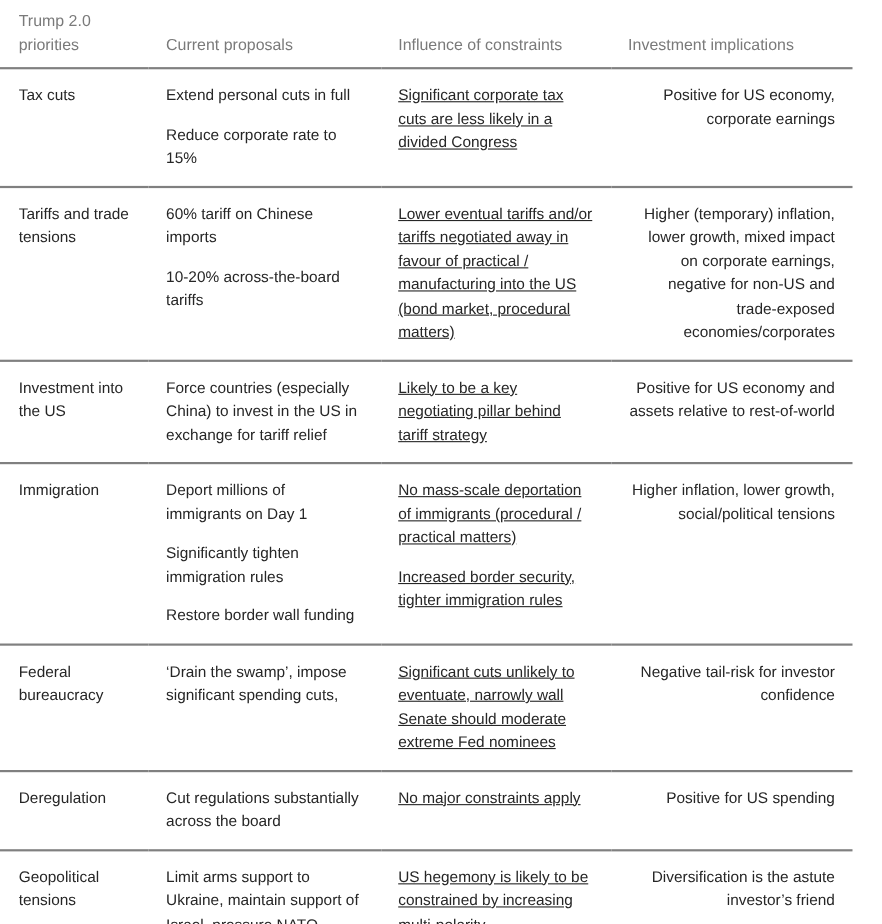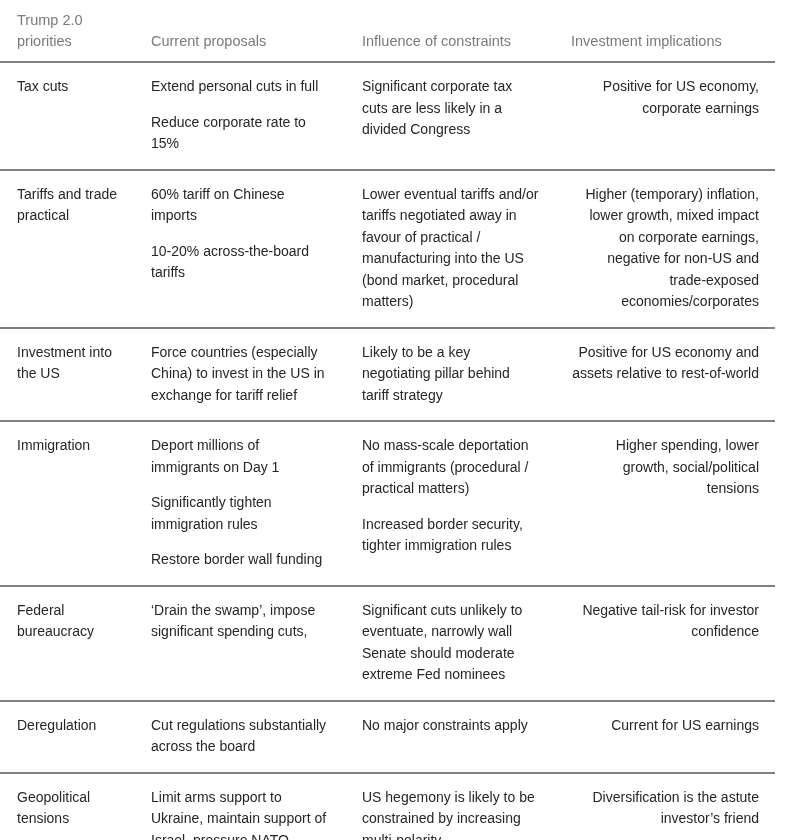--- a/index.html
+++ b/index.html
@@ -50,21 +50,21 @@
     text-align: left;
     font-size: 14px;
     line-height: 21.5px;
     color: #262626;
     vertical-align: top;
     padding: 13px 16px 14px 17px;
     border-bottom: 2px solid #808080;
   }
   tbody td.d1 { padding-left: 17px; }
   tbody td.d2 { padding-left: 16px; }
-  tbody td.d3 { padding-left: 15px; }
+  tbody td.d3 { padding-left: 15px; text-decoration: underline; }
   tbody td.d4 { padding-left: 15px; text-align: right; }
 
   tbody td p {
     margin: 0 0 14px 0;
   }
   tbody td p:last-child {
     margin-bottom: 0;
   }
   tbody tr:last-child td {
     border-bottom: 2px solid #808080;
@@ -101,21 +101,21 @@
             <p>Reduce corporate rate to 15%</p>
           </td>
           <td class="d3">
             <p>Significant corporate tax cuts are less likely in a divided Congress</p>
           </td>
           <td class="d4">
             <p>Positive for US economy, corporate earnings</p>
           </td>
         </tr>
         <tr>
-          <td class="d1">Tariffs and trade practical</td>
+          <td class="d1">Tariffs and trade tensions</td>
           <td class="d2">
             <p>60% tariff on Chinese imports</p>
             <p>10-20% across-the-board tariffs</p>
           </td>
           <td class="d3">
             <p>Lower eventual tariffs and/or tariffs negotiated away in favour of practical / manufacturing into the US (bond market, procedural matters)</p>
           </td>
           <td class="d4">
             <p>Higher (temporary) inflation, lower growth, mixed impact on corporate earnings, negative for non-US and trade-exposed economies/corporates</p>
           </td>
@@ -137,21 +137,21 @@
           <td class="d2">
             <p>Deport millions of immigrants on Day 1</p>
             <p>Significantly tighten immigration rules</p>
             <p>Restore border wall funding</p>
           </td>
           <td class="d3">
             <p>No mass-scale deportation of immigrants (procedural / practical matters)</p>
             <p>Increased border security, tighter immigration rules</p>
           </td>
           <td class="d4">
-            <p>Higher spending, lower growth, social/political tensions</p>
+            <p>Higher inflation, lower growth, social/political tensions</p>
           </td>
         </tr>
         <tr>
           <td class="d1">Federal bureaucracy</td>
           <td class="d2">
             <p>‘Drain the swamp’, impose significant spending cuts,</p>
           </td>
           <td class="d3">
             <p>Significant cuts unlikely to eventuate, narrowly wall Senate should moderate extreme Fed nominees</p>
           </td>
@@ -161,21 +161,21 @@
         </tr>
         <tr>
           <td class="d1">Deregulation</td>
           <td class="d2">
             <p>Cut regulations substantially across the board</p>
           </td>
           <td class="d3">
             <p>No major constraints apply</p>
           </td>
           <td class="d4">
-            <p>Current for US earnings</p>
+            <p>Positive for US spending</p>
           </td>
         </tr>
         <tr>
           <td class="d1">Geopolitical tensions</td>
           <td class="d2">
             <p>Limit arms support to Ukraine, maintain support of Israel, pressure NATO members to contribute</p>
           </td>
           <td class="d3">
             <p>US hegemony is likely to be constrained by increasing multi-polarity</p>
           </td>

